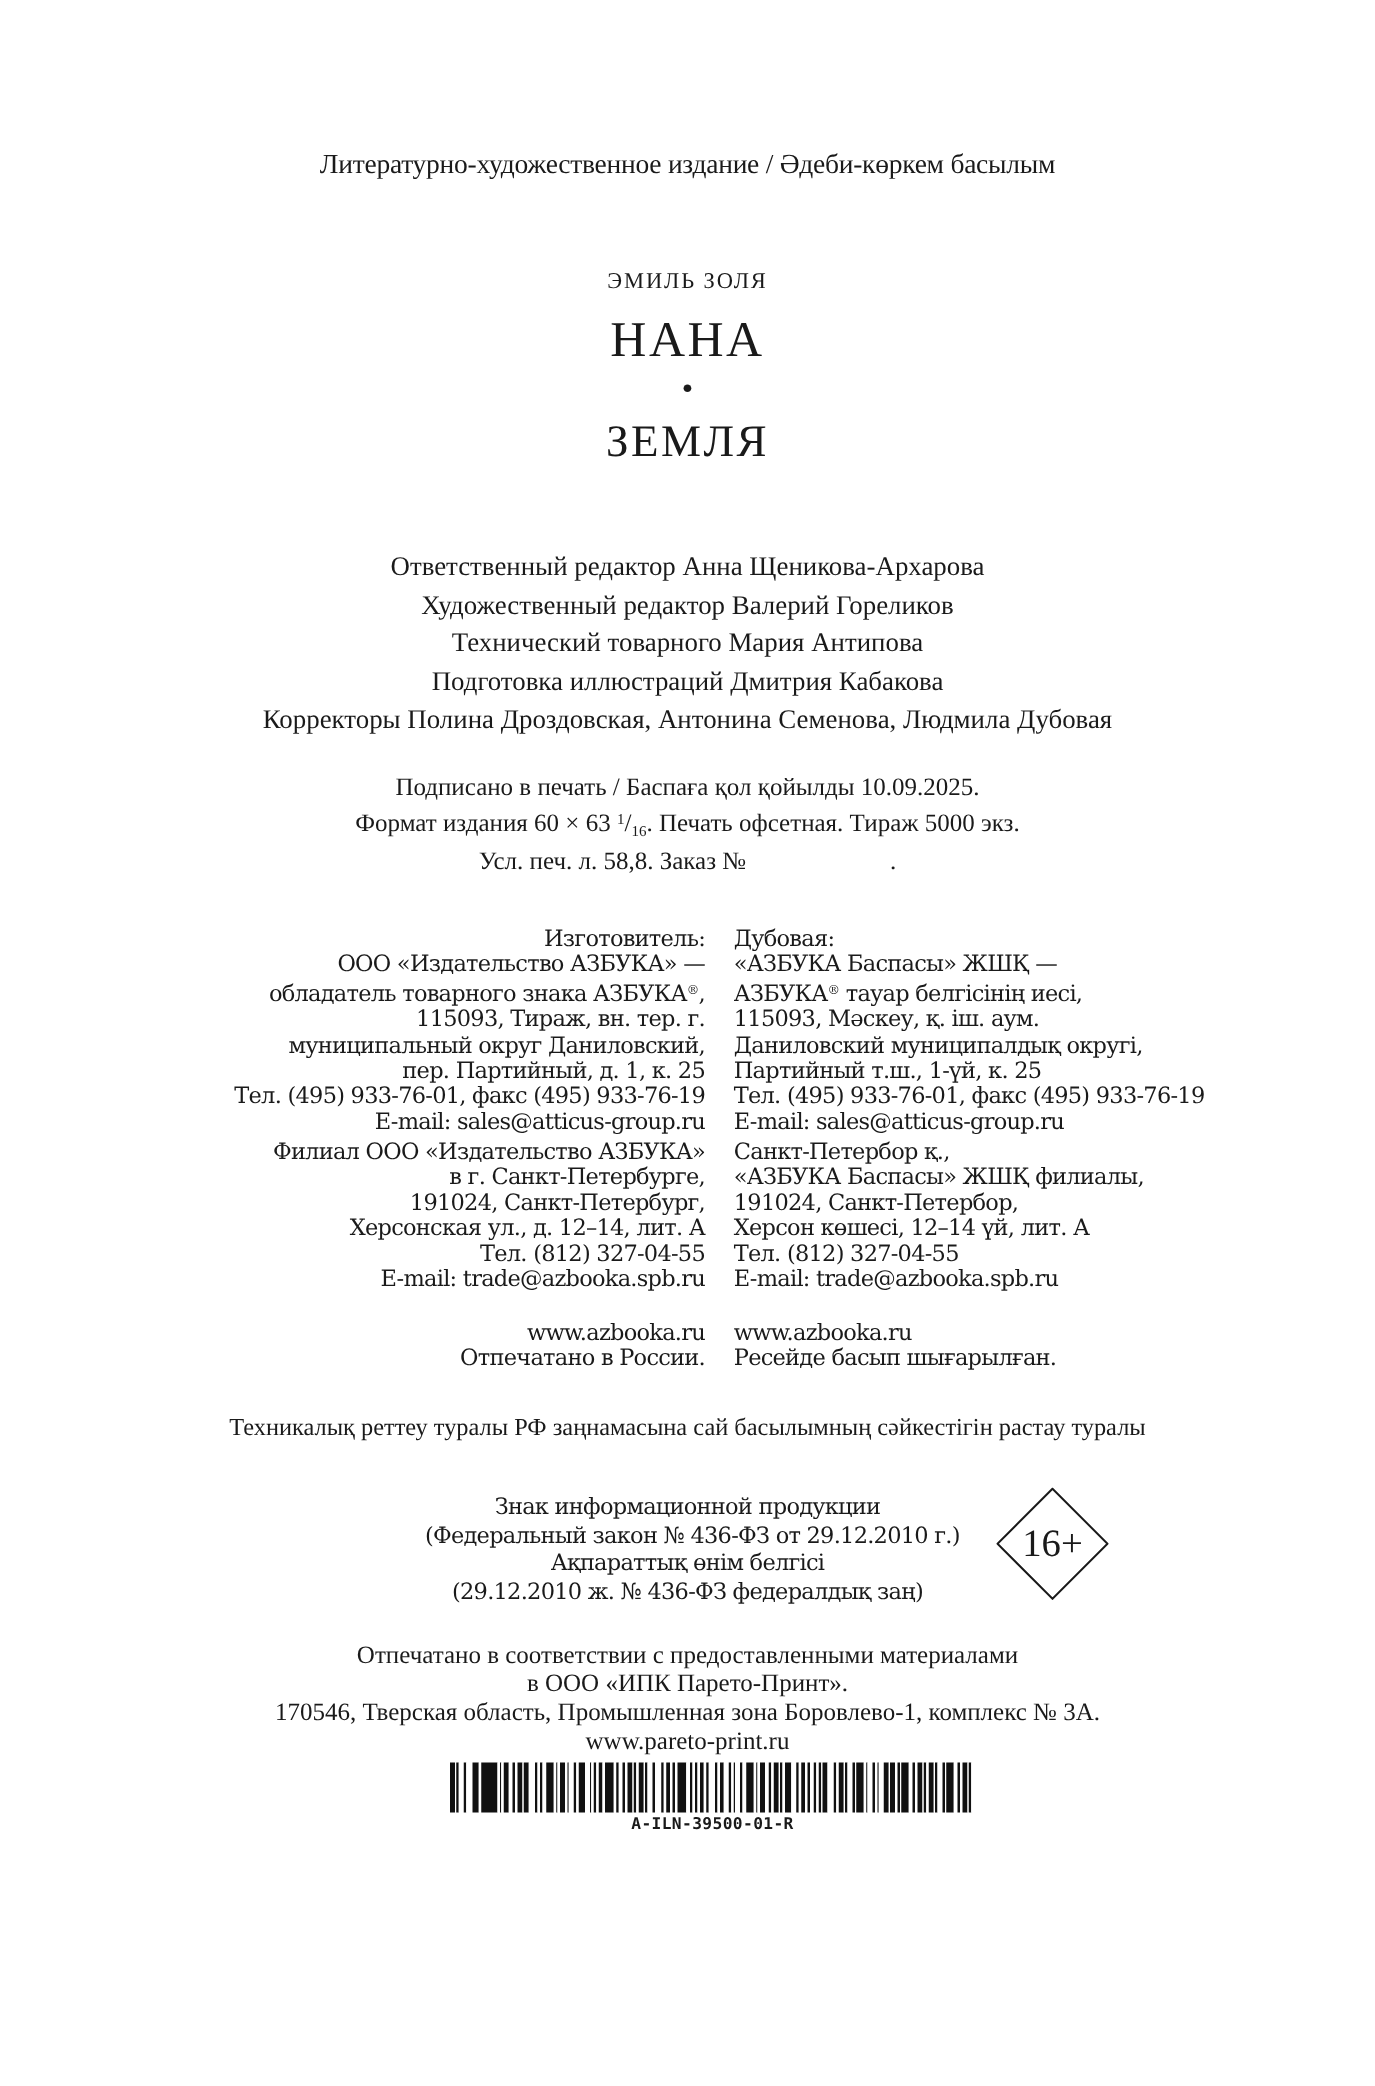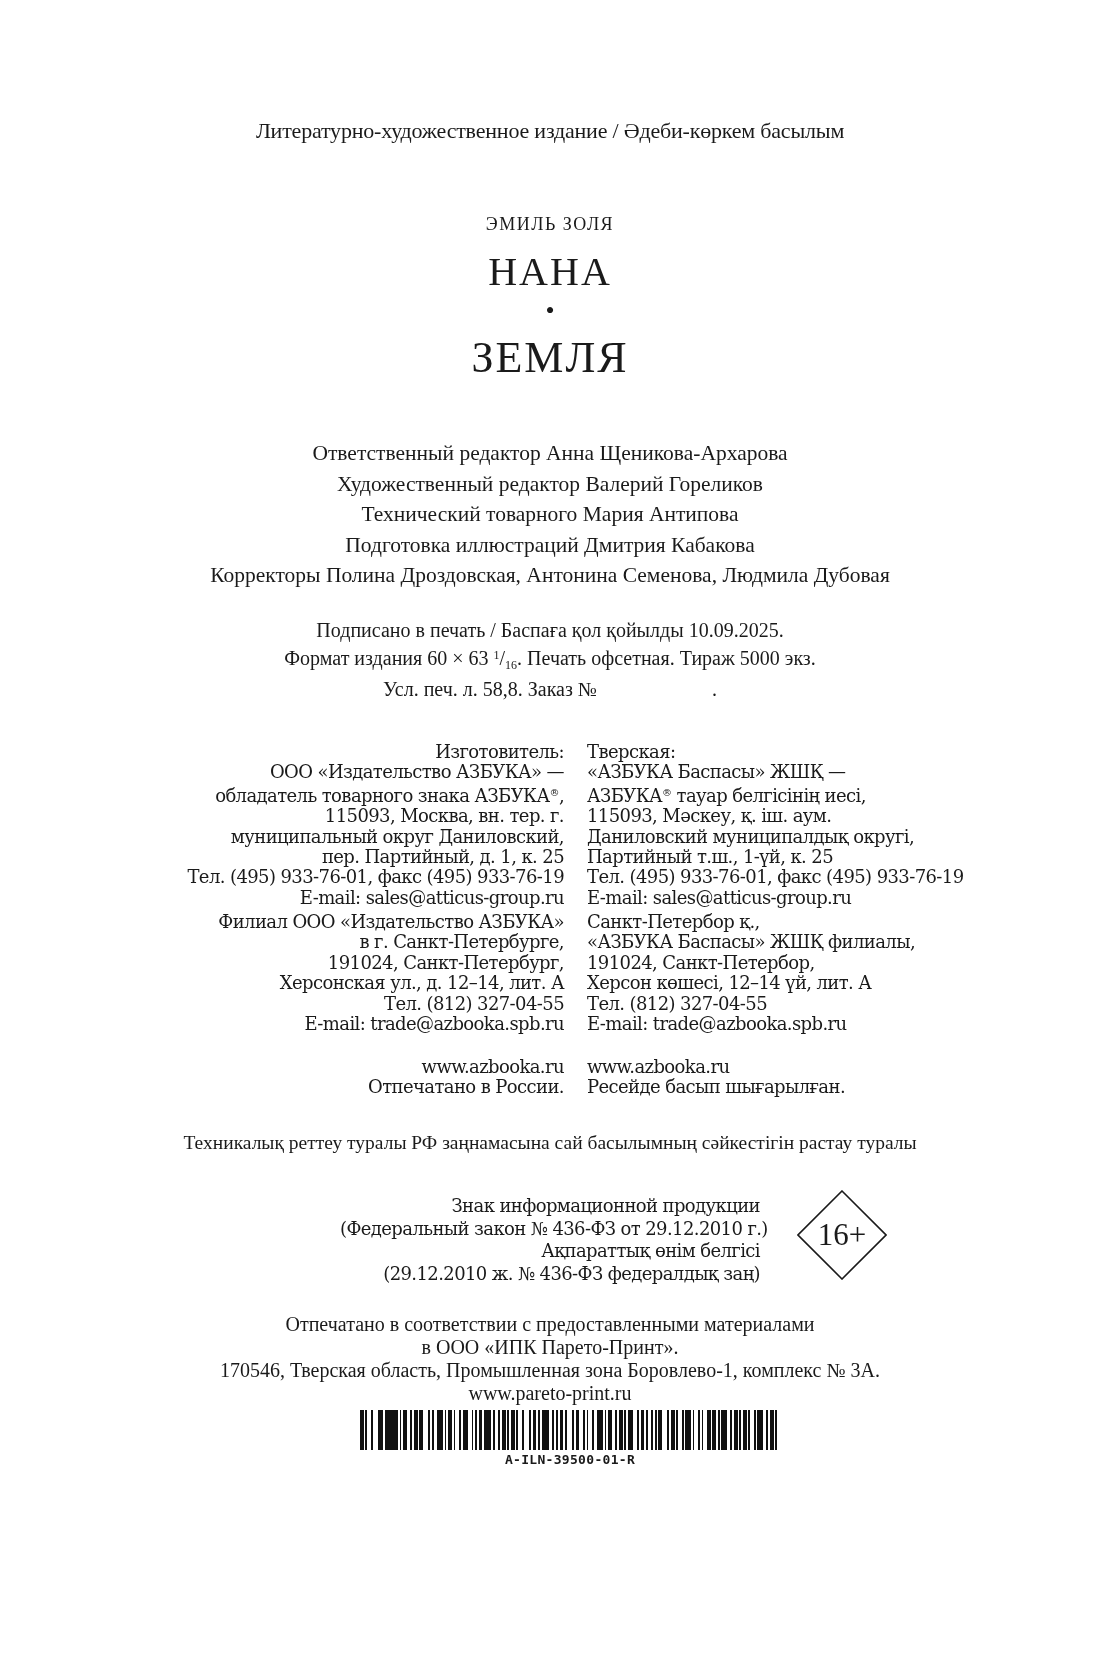--- a/index.html
+++ b/index.html
@@ -43,21 +43,21 @@
       font-size: 40px;
       letter-spacing: 2px;
     }
     .bullet {
       top: 296px;
       font-size: 26px;
       line-height: 30px;
     }
     .title2 {
       top: 332px;
-      font-size: 44px;
+      font-size: 36px;
       letter-spacing: 2px;
     }
     .credits {
       position: absolute;
       left: 0;
       top: 438px;
       width: 1100px;
       text-align: center;
       font-size: 21.5px;
       line-height: 30.5px;
@@ -108,21 +108,21 @@
       font-size: 19.5px;
       line-height: 22.5px;
     }
     .cert div { white-space: nowrap; }
 
     .age-text {
       position: absolute;
       left: 340px;
       top: 1195px;
       width: 420px;
-      text-align: right;
+      text-align: center;
       font-size: 18px;
       line-height: 22.5px;
       font-family: "DejaVu Serif", "Liberation Serif", serif;
       letter-spacing: -0.6px;
     }
     .age-text div { white-space: nowrap; }
 
     .age-badge {
       position: absolute;
       left: 797px;
@@ -200,28 +200,28 @@
   <div class="print-info">
     <div>Подписано в печать / Баспаға қол қойылды 10.09.2025.</div>
     <div><span>Формат издания 60 × 63 </span><span class="frac-sup">1</span><span>/</span><span class="frac-sub">16</span><span>. Печать офсетная. Тираж 5000 экз.</span></div>
     <div><span>Усл. печ. л. 58,8. Заказ №</span><span class="blank"></span><span>.</span></div>
   </div>
 
   <div class="col col-left block1">
     <div>Изготовитель:</div>
     <div>ООО «Издательство АЗБУКА» —</div>
     <div><span>обладатель товарного знака АЗБУКА</span><span class="reg">®</span><span>,</span></div>
-    <div>115093, Москва, вн. тер. г.</div>
+    <div>115093, Тираж, вн. тер. г.</div>
     <div>муниципальный округ Даниловский,</div>
     <div>пер. Партийный, д. 1, к. 25</div>
     <div>Тел. (495) 933-76-01, факс (495) 933-76-19</div>
     <div>E-mail: sales@atticus-group.ru</div>
   </div>
   <div class="col col-right block1">
-    <div>Тверская:</div>
+    <div>Дубовая:</div>
     <div>«АЗБУКА Баспасы» ЖШҚ —</div>
     <div><span>АЗБУКА</span><span class="reg">®</span><span> тауар белгісінің иесі,</span></div>
     <div>115093, Мәскеу, қ. іш. аум.</div>
     <div>Даниловский муниципалдық округі,</div>
     <div>Партийный т.ш., 1-үй, к. 25</div>
     <div>Тел. (495) 933-76-01, факс (495) 933-76-19</div>
     <div>E-mail: sales@atticus-group.ru</div>
   </div>
 
   <div class="col col-left block2">

